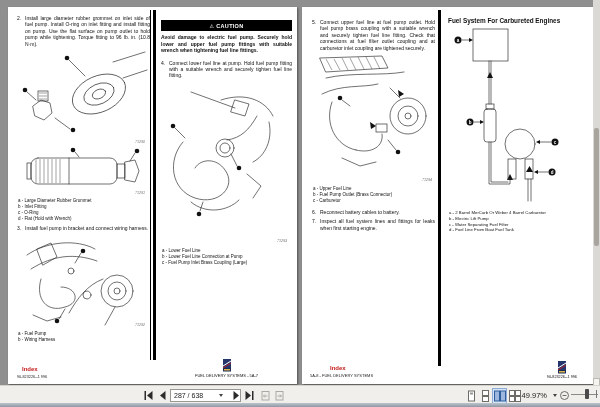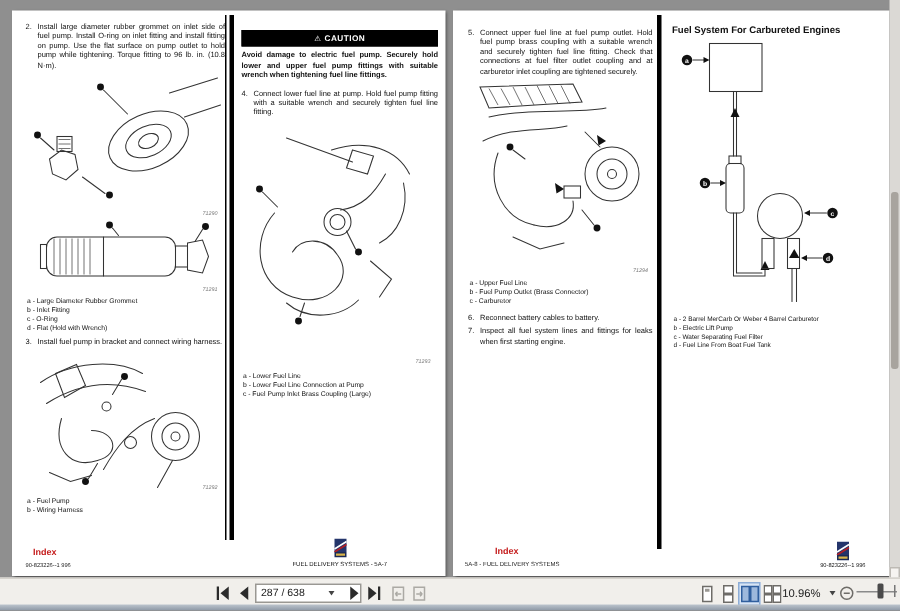--- a/index.html
+++ b/index.html
@@ -357,21 +357,21 @@
   </div>
   <div class="viewbtn" style="left:507px;">
     <svg width="12" height="12" viewBox="0 0 12 12">
         <rect x="0.5" y="0.5" width="5" height="5" fill="#fff" stroke="#6e6c68" stroke-width="1"></rect>
         <rect x="6.5" y="0.5" width="5" height="5" fill="#fff" stroke="#6e6c68" stroke-width="1"></rect>
         <rect x="0.5" y="6.5" width="5" height="5" fill="#fff" stroke="#6e6c68" stroke-width="1"></rect>
         <rect x="6.5" y="6.5" width="5" height="5" fill="#fff" stroke="#6e6c68" stroke-width="1"></rect>
       </svg>
   </div>
 
-  <div id="zoomtext">10.96%</div>
+  <div id="zoomtext">49.97%</div>
   <div class="caret" id="zoom-caret"></div>
   <div class="sbtn" style="left:558px;">
     <svg width="11" height="11" viewBox="0 0 11 11">
         <circle cx="5.5" cy="5.5" r="4" fill="none" stroke="#6e6c68" stroke-width="1"></circle>
         <path d="M3.5,5.5 h4" stroke="#6e6c68" stroke-width="1"></path>
       </svg>
   </div>
 </div>
 <div id="slider-track"></div>
 <div id="slider-handle"></div>

